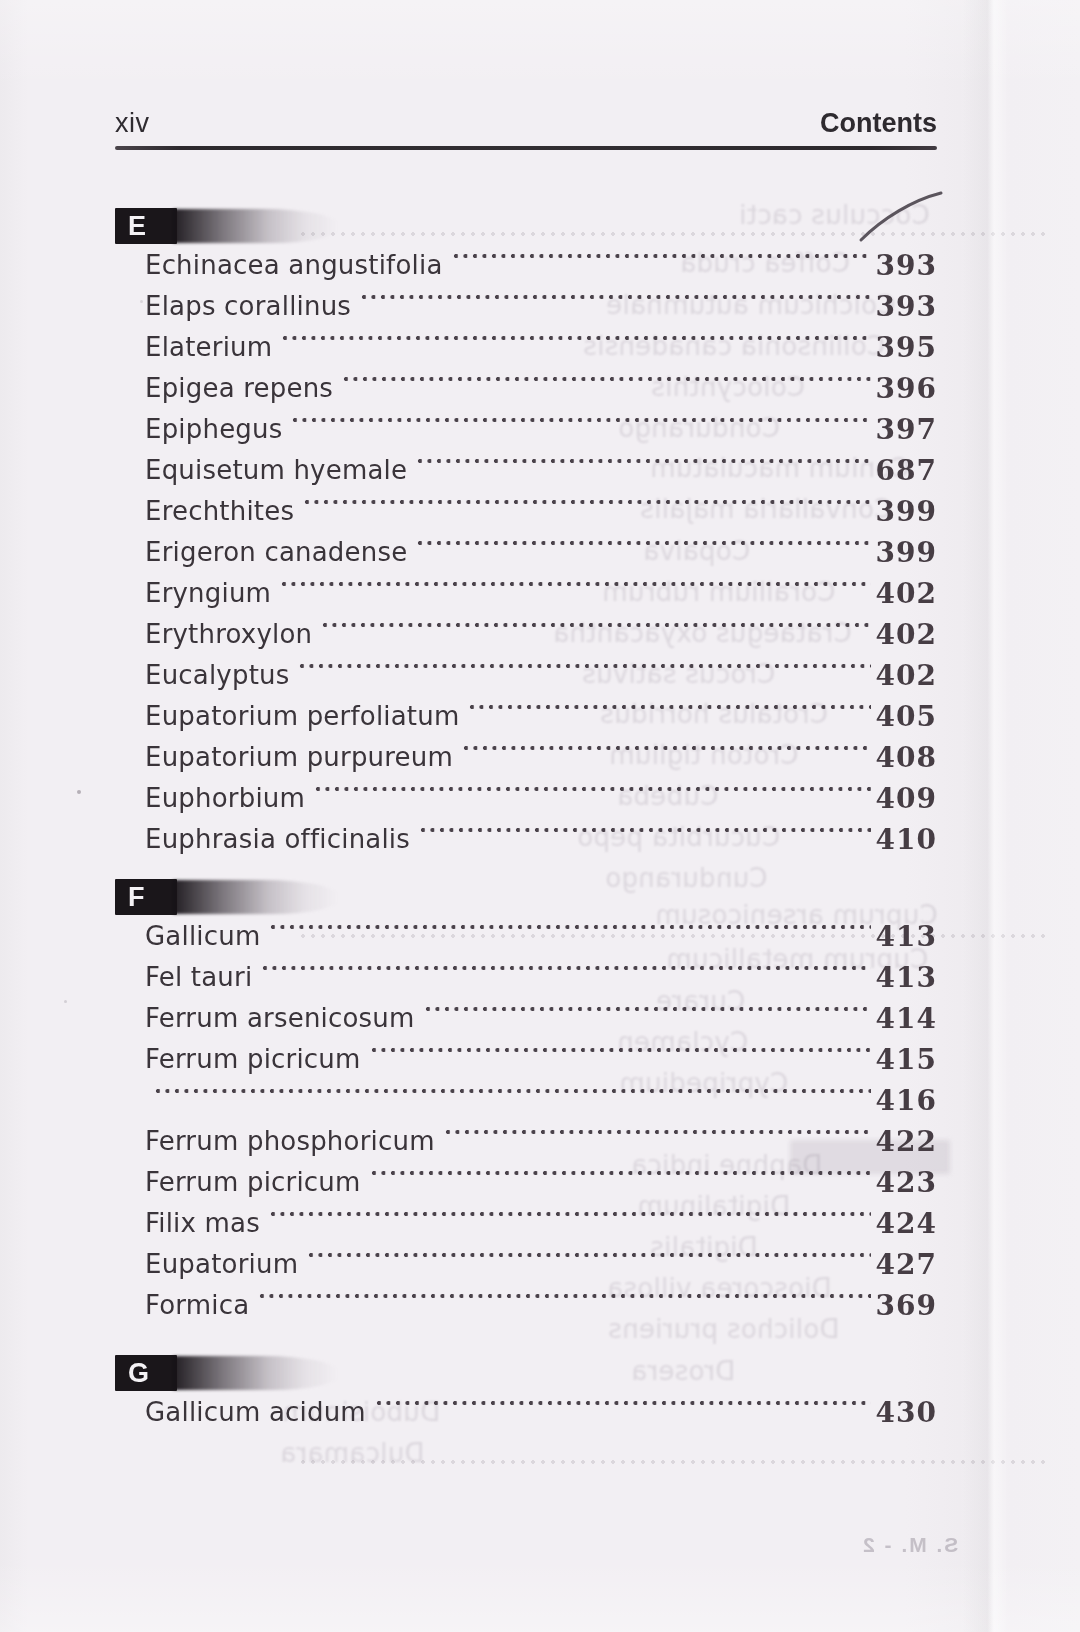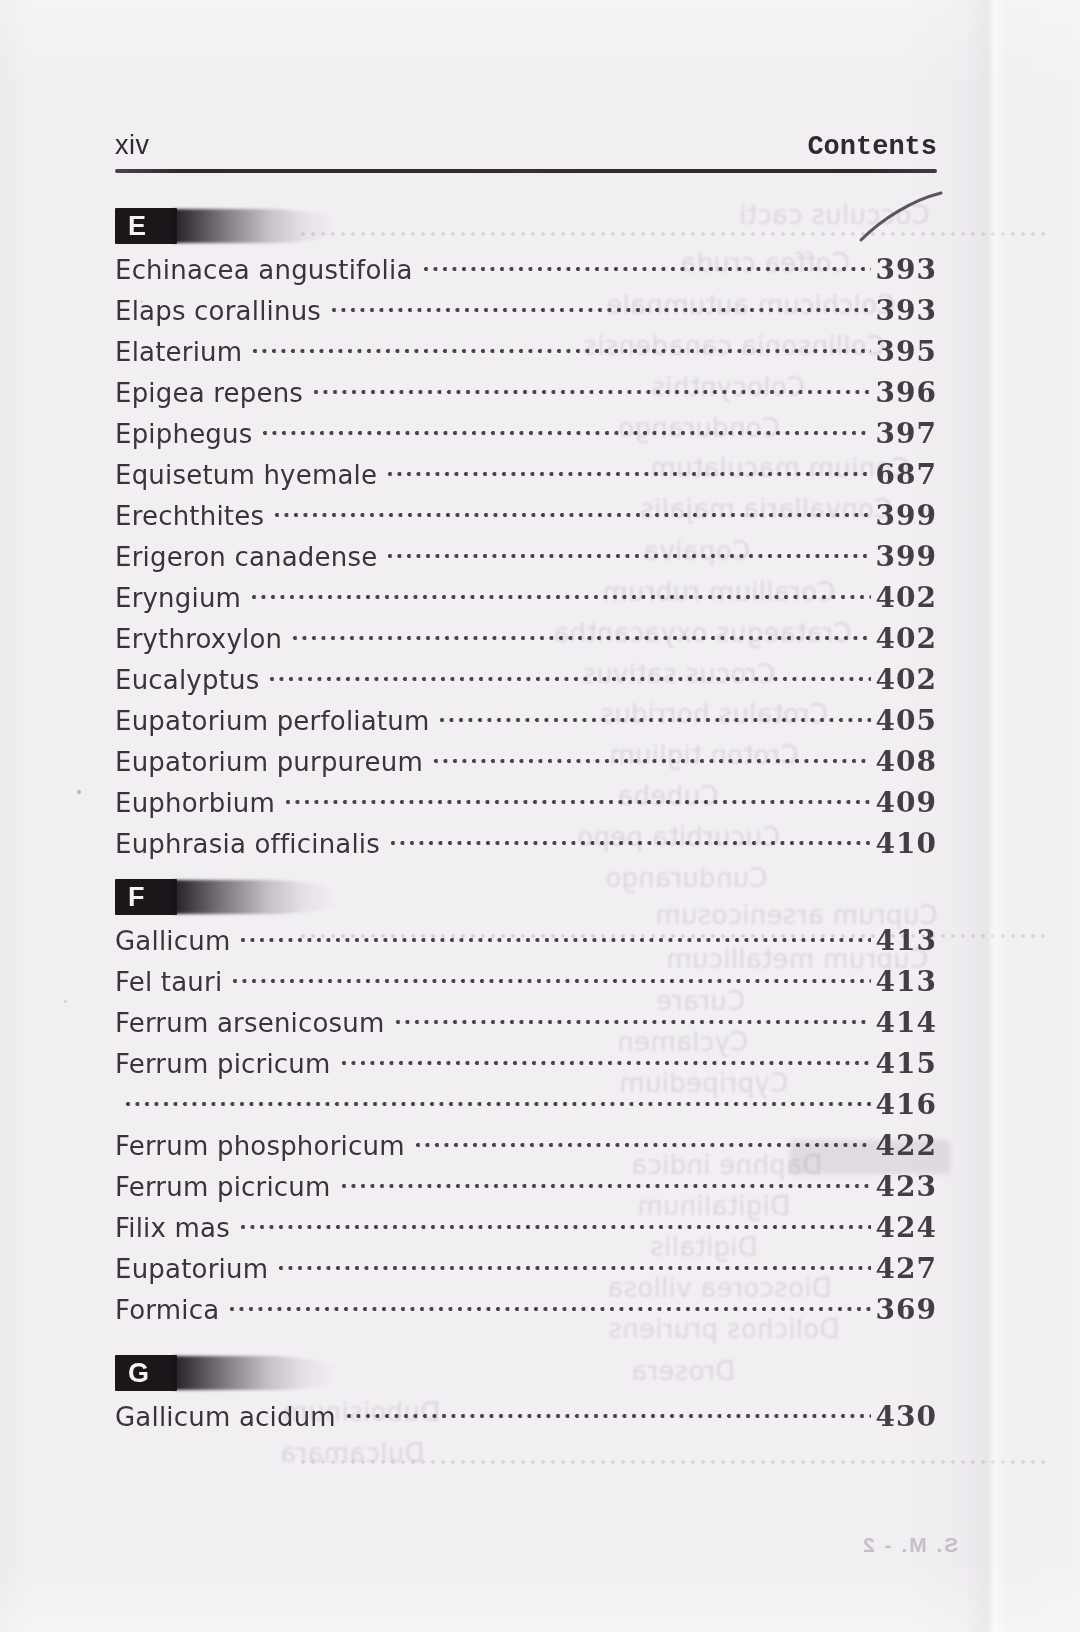--- a/index.html
+++ b/index.html
@@ -41,41 +41,41 @@
   }
   .ghost-footer{
     position:absolute; transform:scaleX(-1);
     font-family:"Liberation Sans",sans-serif; font-weight:bold; font-size:21px;
     letter-spacing:2px; color:rgba(112,102,118,0.34); filter:blur(0.6px); white-space:nowrap;
   }
 
   
   header{position:absolute;left:115px;top:108px;width:822px;z-index:2;}
   .hdr-row{display:flex;justify-content:space-between;align-items:baseline;}
-  .folio{font-family:"Liberation Sans",sans-serif;font-size:27px;color:#2f2b30;letter-spacing:0.5px;margin-top:22px;}
-  .hdr-title{font-family:Liberation Mono, monospace;font-weight:bold;font-size:27px;color:#2e2a2f;}
+  .folio{font-family:"Liberation Sans",sans-serif;font-size:27px;color:#2f2b30;letter-spacing:0.5px;}
+  .hdr-title{font-family:Liberation Sans, sans-serif;font-weight:bold;font-size:27px;color:#2e2a2f;}
   .hdr-rule{margin-top:7px;height:4px;border-radius:2px;
     background:linear-gradient(90deg,#4a444a,#2d292d 8%,#322e32 50%,#2d292d 92%,#413b41);}
 
   
   #toc{position:absolute;left:115px;top:208px;width:822px;z-index:2;}
   .badge-row{position:relative;height:36px;margin-bottom:6px;}
   .badge-box{
     position:absolute;left:0;top:0;width:62px;height:36px;background:var(--badge);
     display:flex;align-items:center;padding-left:13px;border-radius:1px;
   }
   .badge-letter{font-family:"Liberation Sans",sans-serif;font-weight:bold;font-size:27px;color:#f4f2f5;}
   .smudge{
     position:absolute;left:58px;top:1px;width:165px;height:34px;
     background:linear-gradient(90deg, rgba(22,18,23,0.95), rgba(45,38,46,0.6) 30%,
                rgba(84,74,86,0.28) 58%, rgba(120,110,122,0.10) 80%, transparent);
     filter:blur(1.6px); border-radius:0 45% 40% 0;
   }
   .sec-f{margin-top:14px;} .sec-g{margin-top:24px;}
-  .row{display:flex;align-items:center;height:41px;}
+  .row{display:flex;align-items:flex-start;height:41px;margin-left:30px;}
   .entry-name{font-size:26px;color:var(--ink);white-space:nowrap;letter-spacing:0.2px;line-height:1.2;}
   .dots{
     flex:1;height:10px;margin:0 5px 5px 10px;
     background-image:radial-gradient(circle at 3px 4px, #4a424a 1.9px, rgba(0,0,0,0) 2.3px);
     background-size:9.5px 8px;background-repeat:repeat-x;background-position:left bottom;
   }
   .entry-page{
     font-family:"DejaVu Serif",serif;font-weight:600;font-size:28px;color:var(--num-ink);
     min-width:58px;text-align:right;line-height:1.15;letter-spacing:1px;
   }

